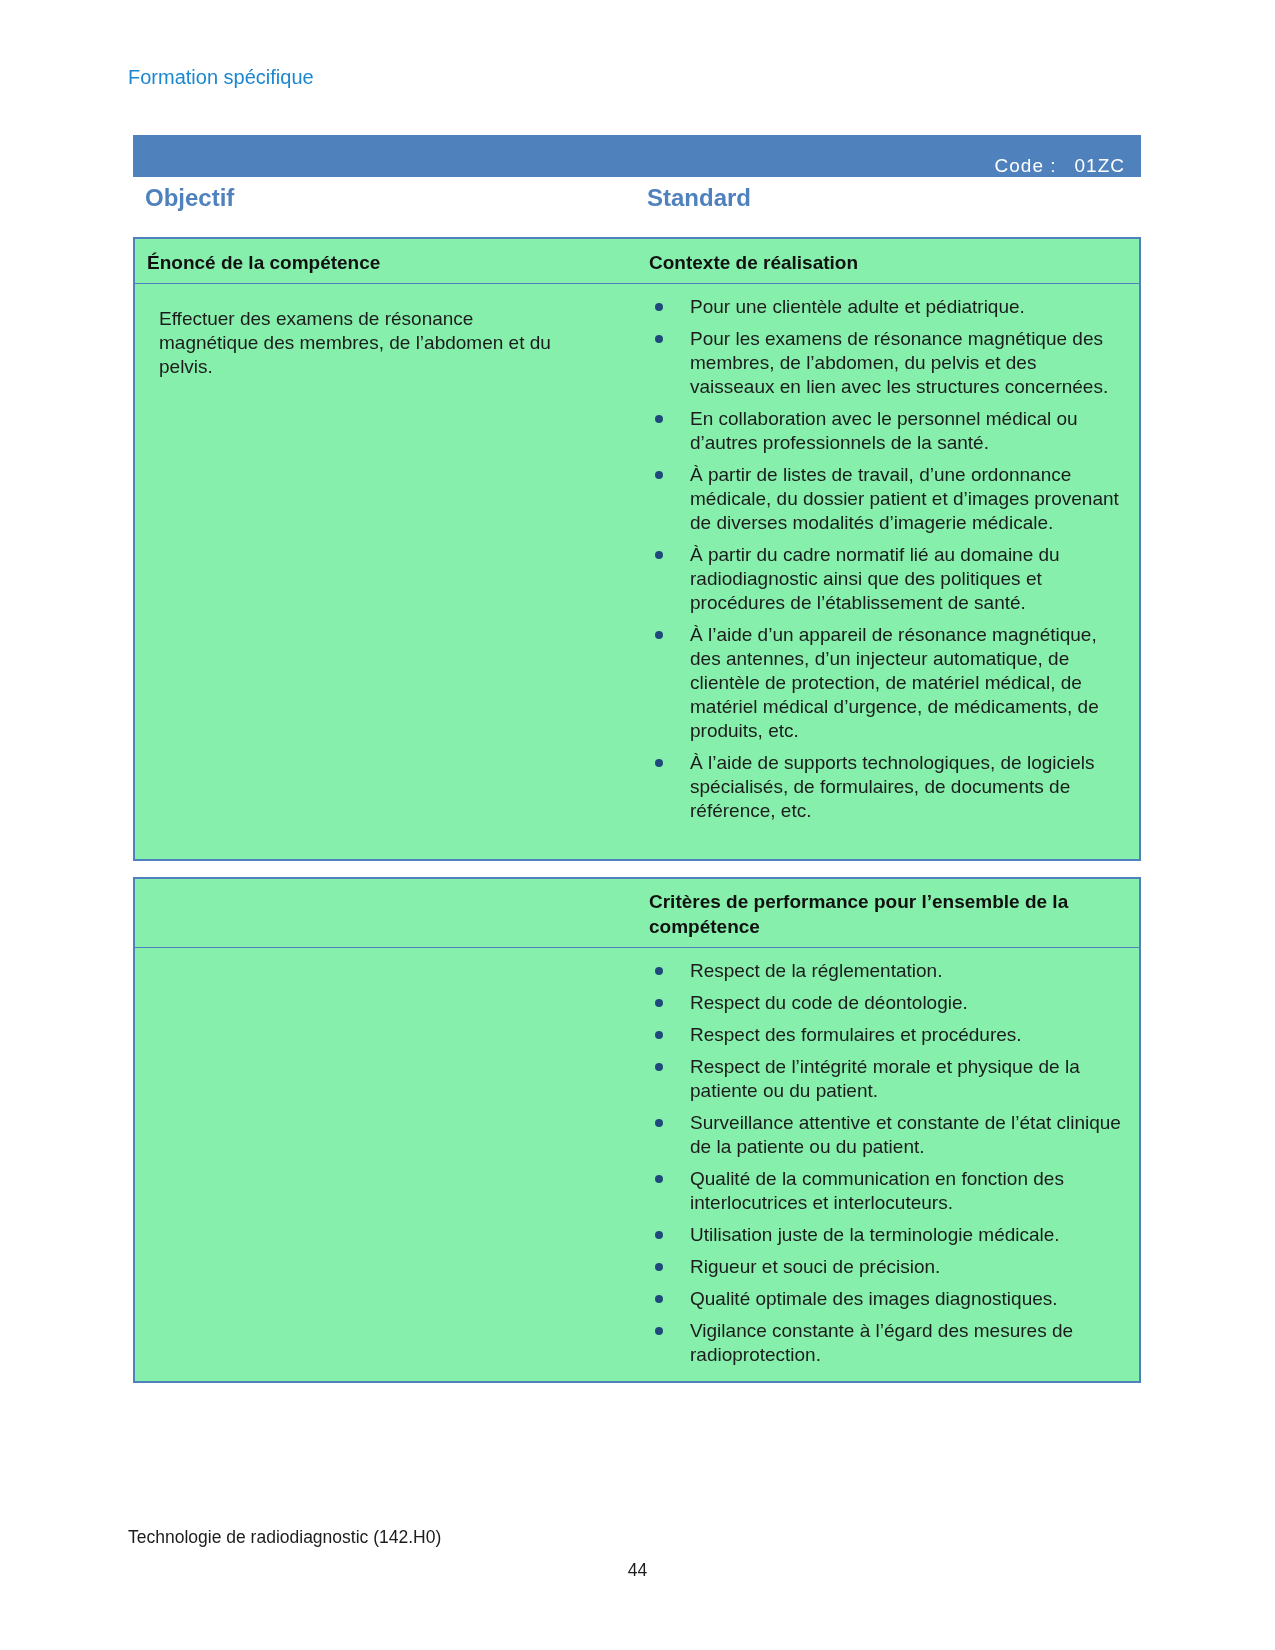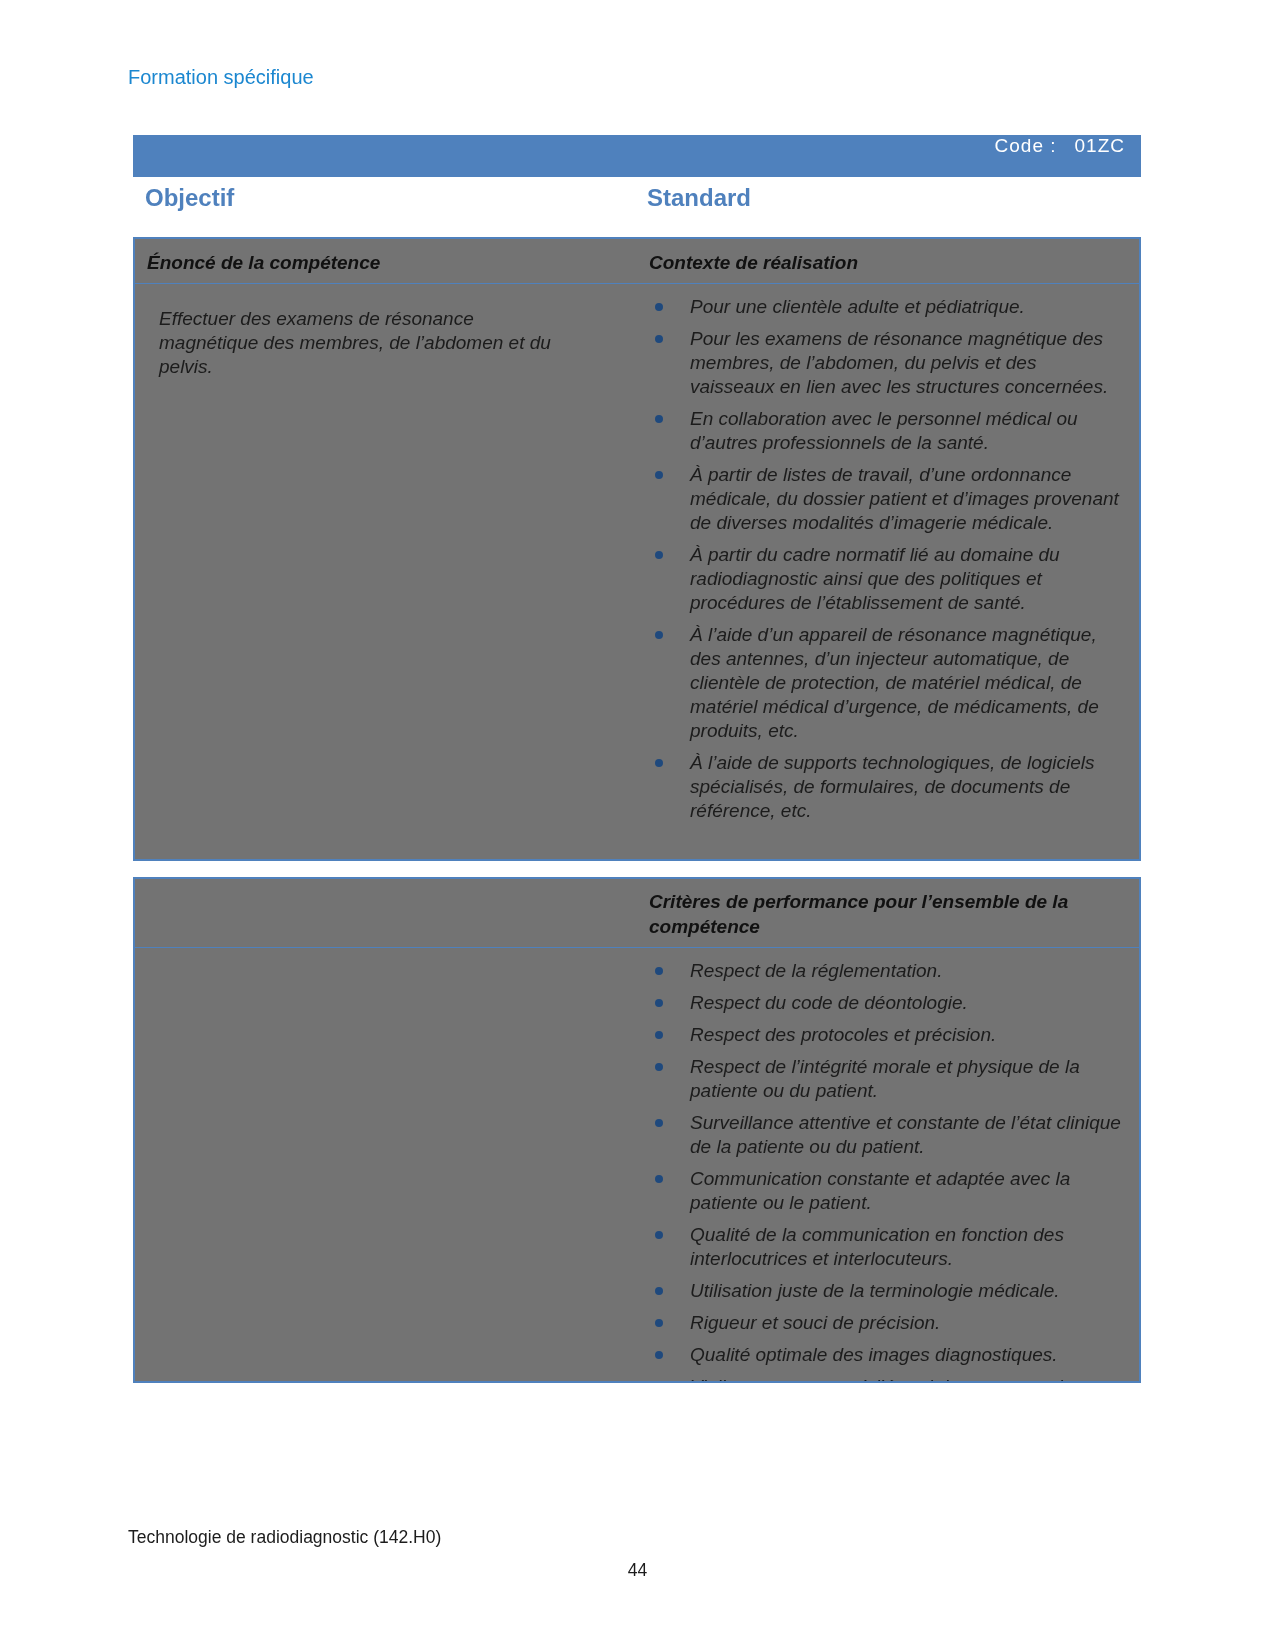--- a/index.html
+++ b/index.html
@@ -21,39 +21,38 @@
     overflow:hidden;
     color:var(--text-dark);
   }
   .top-label{
     position:absolute;left:128px;top:66px;
     font-size:20px;color:var(--label-blue);
   }
   .code-bar{
     position:absolute;left:133px;top:135px;width:1008px;height:42px;
     background:var(--bar-blue);
-    display:flex;align-items:flex-start;justify-content:flex-end;
+    display:flex;align-items:flex-end;justify-content:flex-end;
     padding-right:16px;
     color:#ffffff;font-size:19px;
   }
   .code-bar .code-label{margin-right:18px;letter-spacing:1px;}
   .code-bar .code-value{letter-spacing:1px;}
   .col-headings{position:absolute;left:133px;top:184px;width:1008px;height:34px;}
   .col-h{
     position:absolute;top:0;
     font-size:24px;font-weight:bold;color:var(--heading-blue);
   }
   .col-h.left{left:12px;}
   .col-h.right{left:514px;}
   .tbl{
     position:absolute;left:133px;width:1008px;
     border:2px solid var(--border-blue);
-    background:#737373;
+    background:#86efac;
     overflow:hidden;
-    font-style:italic;
   }
   .tbl.tbl1{top:237px;height:624px;}
   .tbl.tbl2{top:877px;height:506px;}
   .tbl-header-row{
     display:flex;
     border-bottom:1px solid var(--border-blue);
   }
   .tbl1 .tbl-header-row{min-height:44px;}
   .tbl2 .tbl-header-row{min-height:64px;}
   .tbl-body-row{display:flex;}
@@ -131,24 +130,23 @@
     <div class="tbl-header-row">
       <div class="cell cleft th"></div>
       <div class="cell cright th">Critères de performance pour l’ensemble de la compétence</div>
     </div>
     <div class="tbl-body-row">
       <div class="cell cleft"></div>
       <div class="cell cright">
         <ul class="bullets">
             <li>Respect de la réglementation.</li>
             <li>Respect du code de déontologie.</li>
-            <li>Respect des protocoles et précision.</li>
+            <li>Respect des formulaires et procédures.</li>
             <li>Respect de l’intégrité morale et physique de la patiente ou du patient.</li>
             <li>Surveillance attentive et constante de l’état clinique de la patiente ou du patient.</li>
-            <li>Communication constante et adaptée avec la patiente ou le patient.</li>
             <li>Qualité de la communication en fonction des interlocutrices et interlocuteurs.</li>
             <li>Utilisation juste de la terminologie médicale.</li>
             <li>Rigueur et souci de précision.</li>
             <li>Qualité optimale des images diagnostiques.</li>
             <li>Vigilance constante à l’égard des mesures de radioprotection.</li>
           </ul>
       </div>
     </div>
   </div>
 

